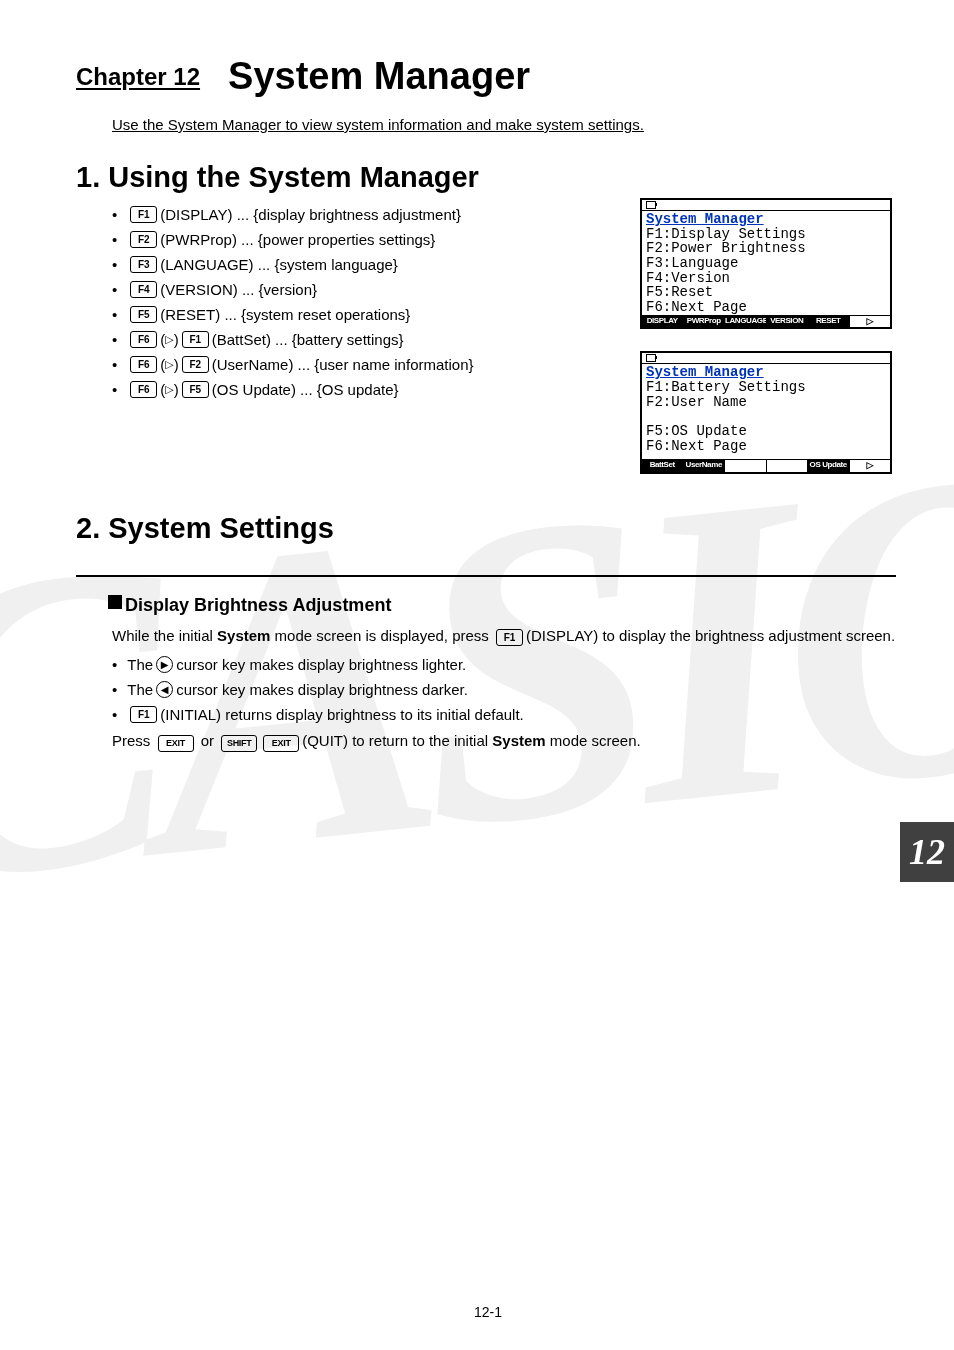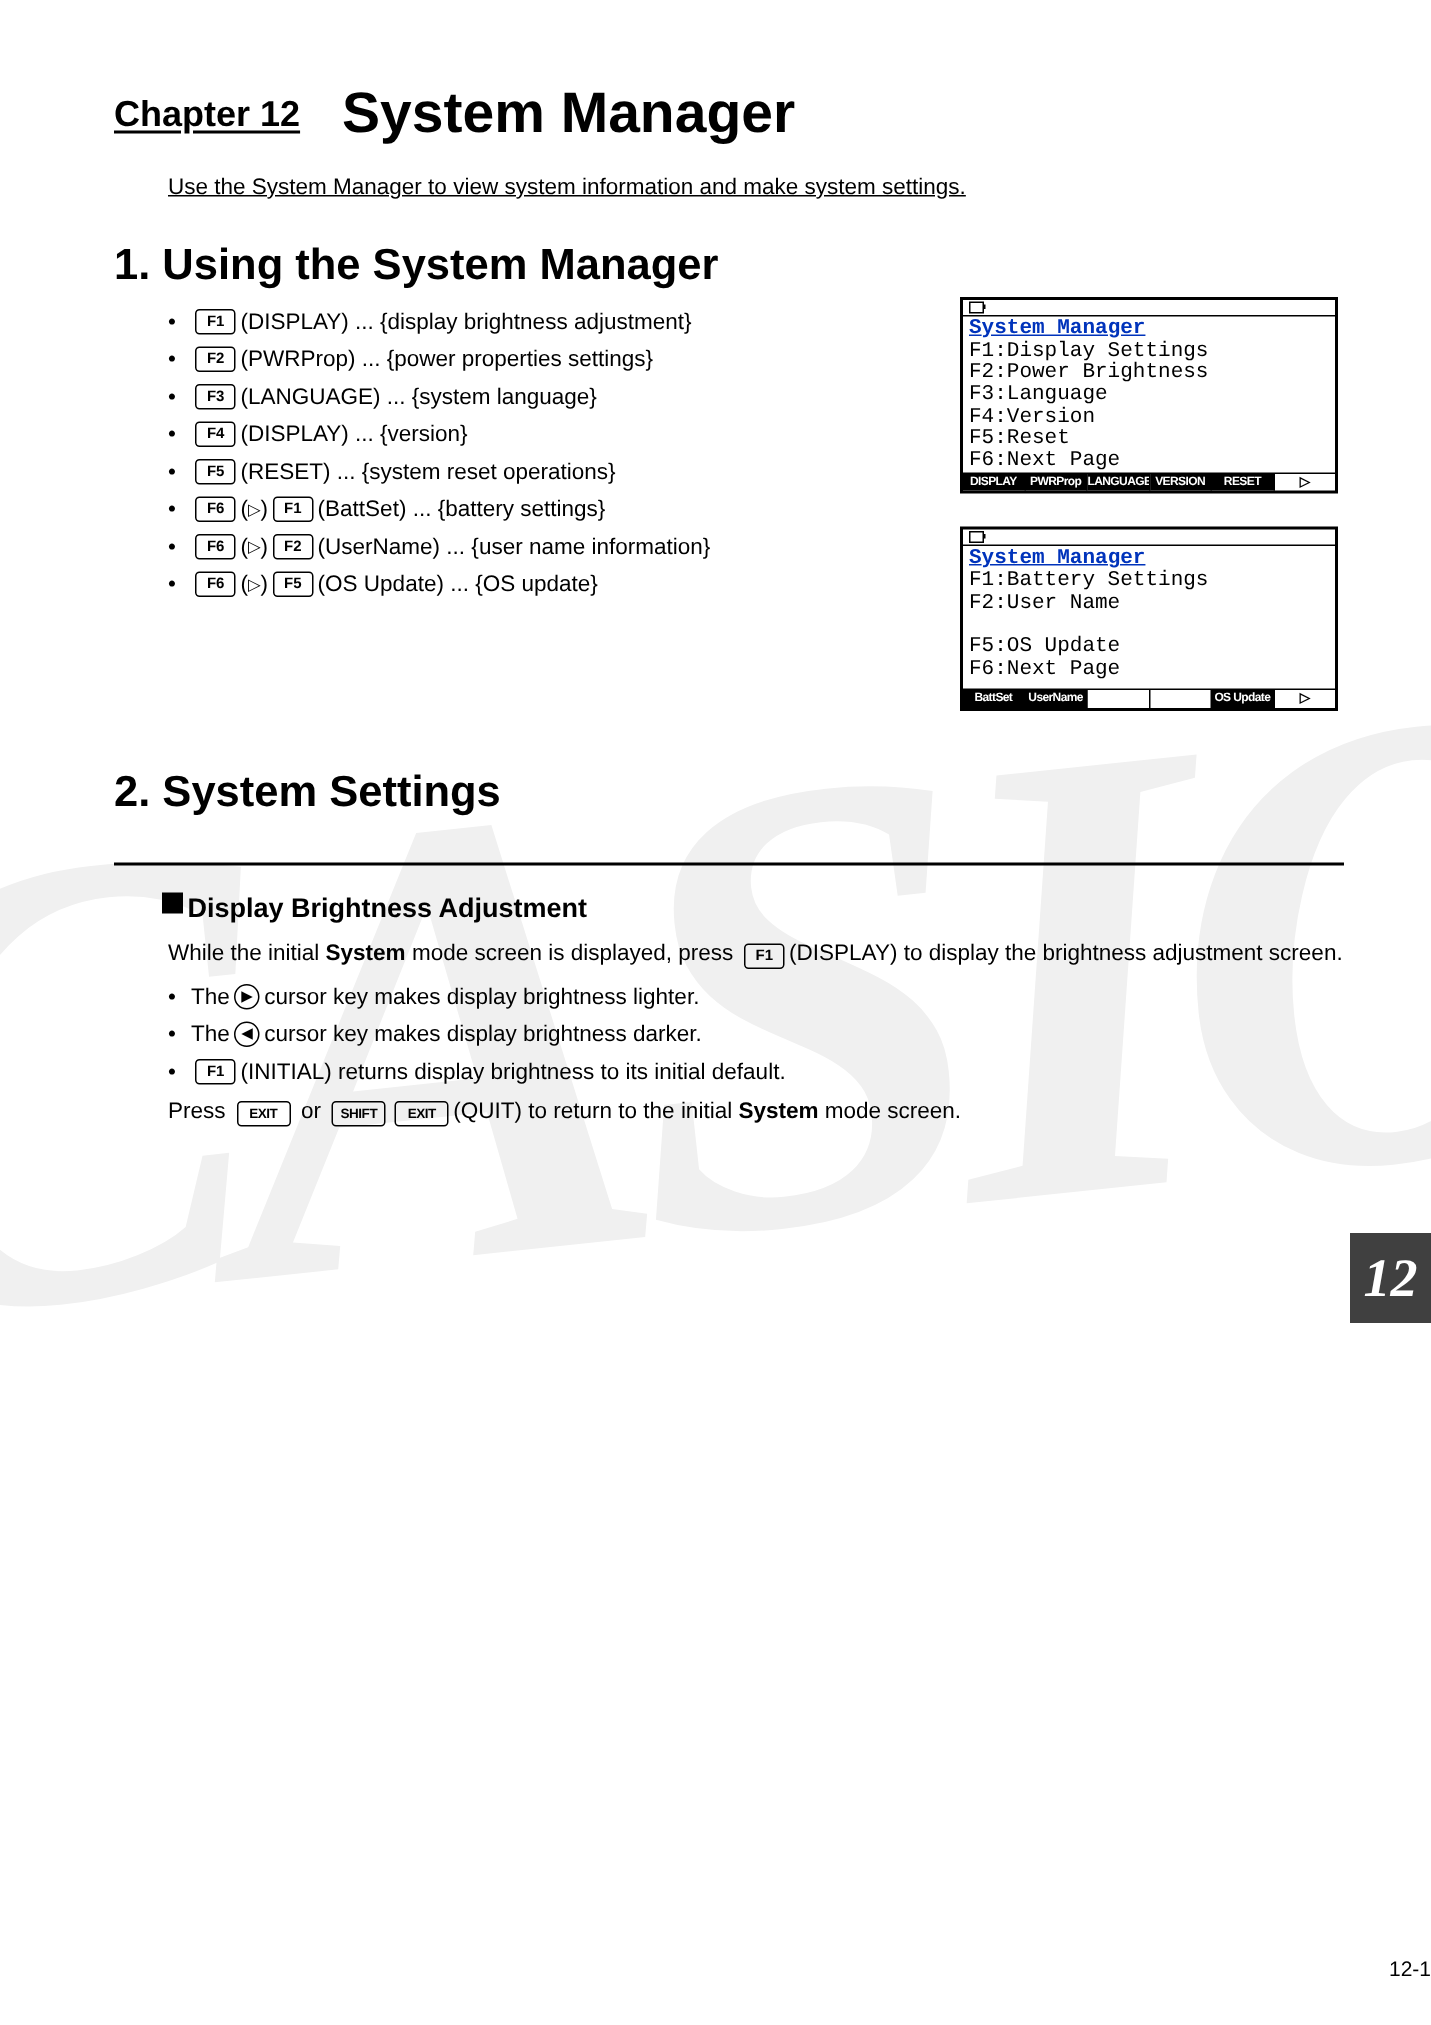--- a/index.html
+++ b/index.html
@@ -87,21 +87,21 @@
   .para .b { font-weight:bold; }
 
   .side-tab {
     position:absolute; right:0; top:822px;
     width:54px; height:60px; background:#404040; color:#fff;
     display:flex; align-items:center; justify-content:center;
     font-size:36px; font-weight:900; font-style:italic;
     font-family: Georgia, 'Times New Roman', serif;
     z-index:2;
   }
-  .page-num { position:absolute; left:0; right:0; bottom:30px; text-align:right; font-size:14px;padding-left:22px; }
+  .page-num { position:absolute; left:0; right:0; bottom:30px; text-align:center; font-size:14px;padding-left:22px; }
 </style>
 </head>
 <body>
 
 <div class="watermark">CASIO</div>
 
 <div class="content">
   <div class="chapter-line">
     <span class="chapter-label">Chapter 12</span>
     <span class="chapter-title">System Manager</span>
@@ -121,21 +121,21 @@
         <li>
             <span class="keycap">F2</span>
             <span>(PWRProp) ... {power properties settings}</span>
           </li>
         <li>
             <span class="keycap">F3</span>
             <span>(LANGUAGE) ... {system language}</span>
           </li>
         <li>
             <span class="keycap">F4</span>
-            <span>(DISPLAY) ... {version}</span>
+            <span>(VERSION) ... {version}</span>
           </li>
         <li>
             <span class="keycap">F5</span>
             <span>(RESET) ... {system reset operations}</span>
           </li>
         <li><span class="keycap">F6</span>(<span class="tri">▷</span>)<span class="keycap">F1</span><span>(BattSet) ... {battery settings}</span></li>
         <li><span class="keycap">F6</span>(<span class="tri">▷</span>)<span class="keycap">F2</span><span>(UserName) ... {user name information}</span></li>
         <li><span class="keycap">F6</span>(<span class="tri">▷</span>)<span class="keycap">F5</span><span>(OS Update) ... {OS update}</span></li>
       </ul>
     </div>

